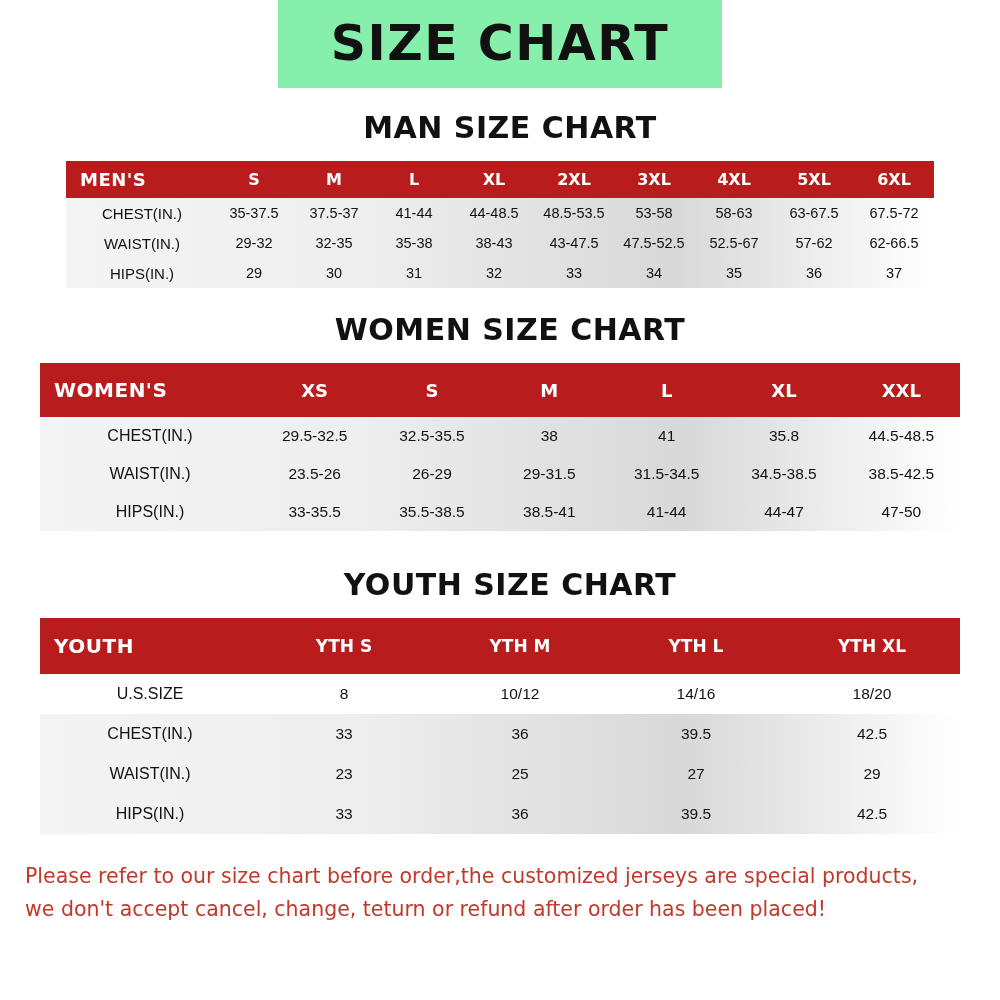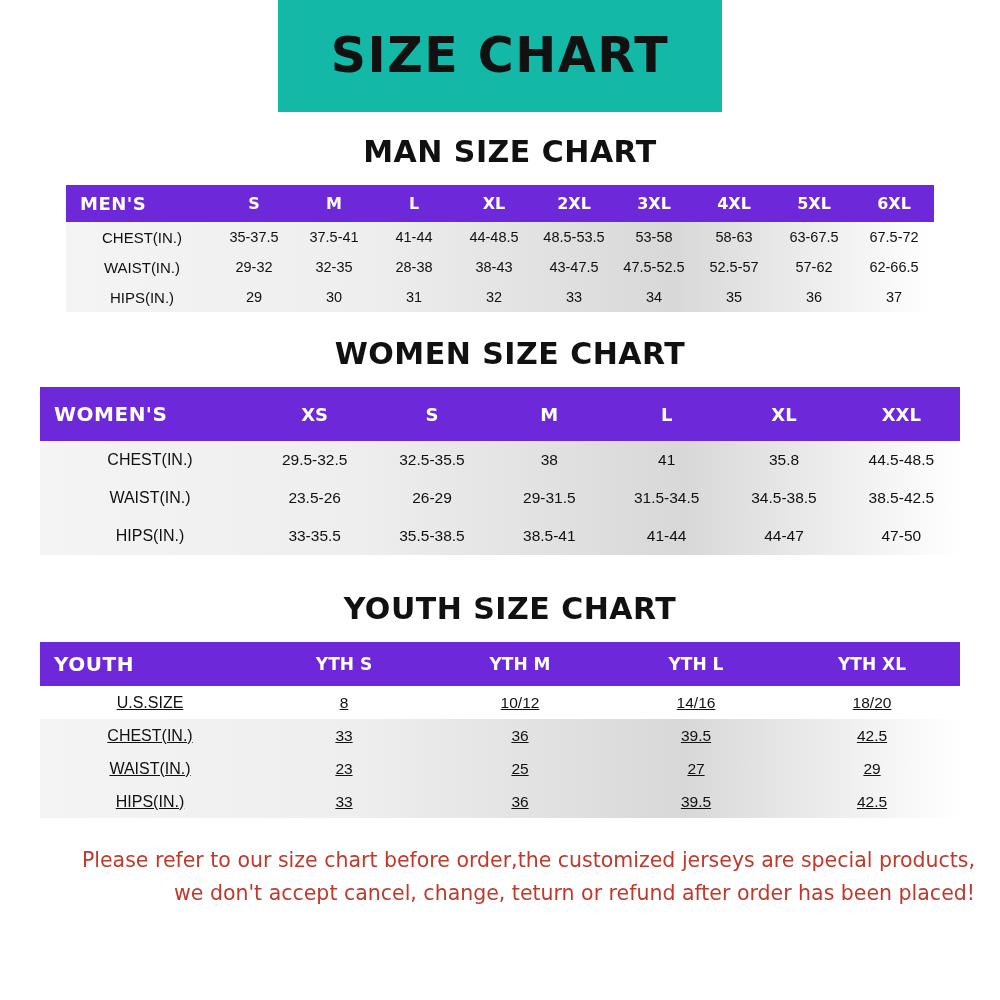--- a/index.html
+++ b/index.html
@@ -16,22 +16,22 @@
   }
   .page {
     position: relative;
     width: 1000px;
     height: 1000px;
     box-sizing: border-box;
   }
   
   .banner {
     position: relative;
-    height: 112px;
-    background: #14b8a6;
+    height: 88px;
+    background: #86efac;
     display: flex;
     align-items: center;
     justify-content: center;
   }
   .banner .white-left,
   .banner .white-right {
     position: absolute;
     top: 0;
     bottom: 0;
     width: 278px;
@@ -73,21 +73,21 @@
   }
   table.size-table td,
   table.size-table th {
     padding: 0;
     text-align: center;
     vertical-align: middle;
     font-weight: normal;
   }
   
   .size-table thead tr {
-    background: #6d28d9;
+    background: #b91c1c;
     color: #ffffff;
     height: 38px;
   }
   .size-table thead th {
     font-family: "DejaVu Sans", sans-serif;
     font-weight: bold;
     font-size: 16px;
     color: #ffffff;
   }
   .size-table thead th.rowlabel {
@@ -130,32 +130,32 @@
   #women-table thead tr { height: 54px; }
   #women-table thead th.rowlabel { font-size: 20px; }
   #women-table thead th { font-size: 18px; }
   #women-table tbody tr { height: 38px; }
   #women-table tbody td { font-size: 15.5px; }
   #women-table tbody td.rowlabel { font-size: 16px; }
 
   
   #youth-table { width: 920px; }
   #youth-table .col-label { width: 216px; }
-  #youth-table thead tr { height: 44px; }
+  #youth-table thead tr { height: 56px; }
   #youth-table thead th.rowlabel { font-size: 20px; }
   #youth-table thead th { font-size: 17px; }
-  #youth-table tbody tr { height: 33px; text-decoration: underline; }
+  #youth-table tbody tr { height: 40px; }
   #youth-table tbody td { font-size: 15.5px; }
   #youth-table tbody td.rowlabel { font-size: 16px; }
 
   
   .footer-note {
     margin: 26px auto 0 auto;
     width: 950px;
-    text-align: right;
+    text-align: left;
     color: #c0392b;
     font-size: 20.5px;
     line-height: 33px;
     font-family: "DejaVu Sans", sans-serif;
   }
   .footer-note div { white-space: nowrap; }
 </style>
 </head>
 <body>
 
@@ -192,38 +192,38 @@
         <th>3XL</th>
         <th>4XL</th>
         <th>5XL</th>
         <th>6XL</th>
       </tr>
     </thead>
     <tbody>
       <tr class="grad">
         <td class="rowlabel">CHEST(IN.)</td>
         <td>35-37.5</td>
-        <td>37.5-41</td>
+        <td>37.5-37</td>
         <td>41-44</td>
         <td>44-48.5</td>
         <td>48.5-53.5</td>
         <td>53-58</td>
         <td>58-63</td>
         <td>63-67.5</td>
         <td>67.5-72</td>
       </tr>
       <tr class="grad">
         <td class="rowlabel">WAIST(IN.)</td>
         <td>29-32</td>
         <td>32-35</td>
-        <td>28-38</td>
+        <td>35-38</td>
         <td>38-43</td>
         <td>43-47.5</td>
         <td>47.5-52.5</td>
-        <td>52.5-57</td>
+        <td>52.5-67</td>
         <td>57-62</td>
         <td>62-66.5</td>
       </tr>
       <tr class="grad">
         <td class="rowlabel">HIPS(IN.)</td>
         <td>29</td>
         <td>30</td>
         <td>31</td>
         <td>32</td>
         <td>33</td>

